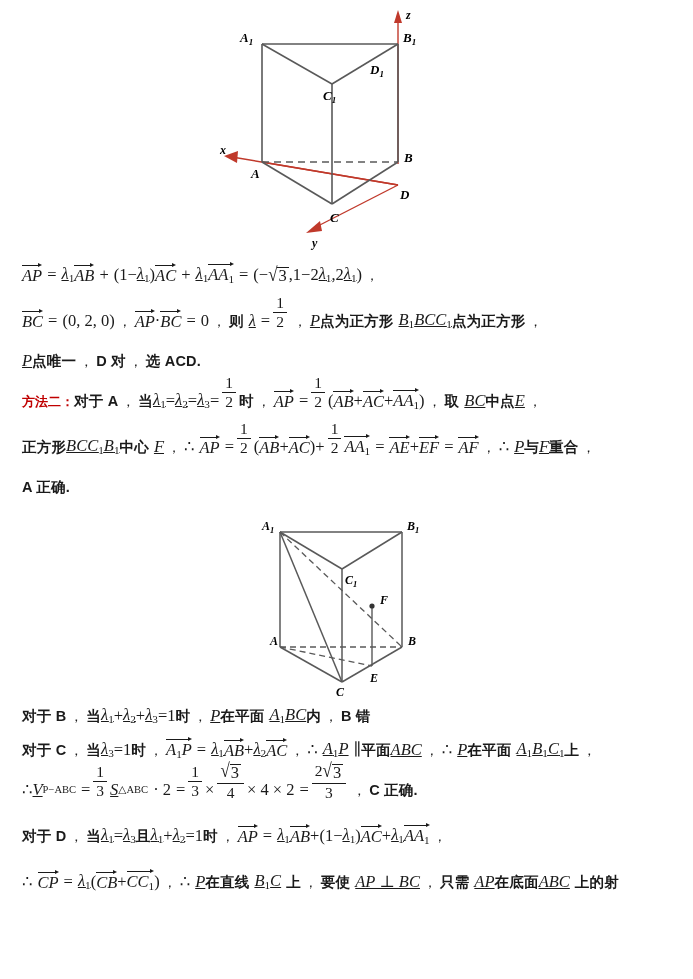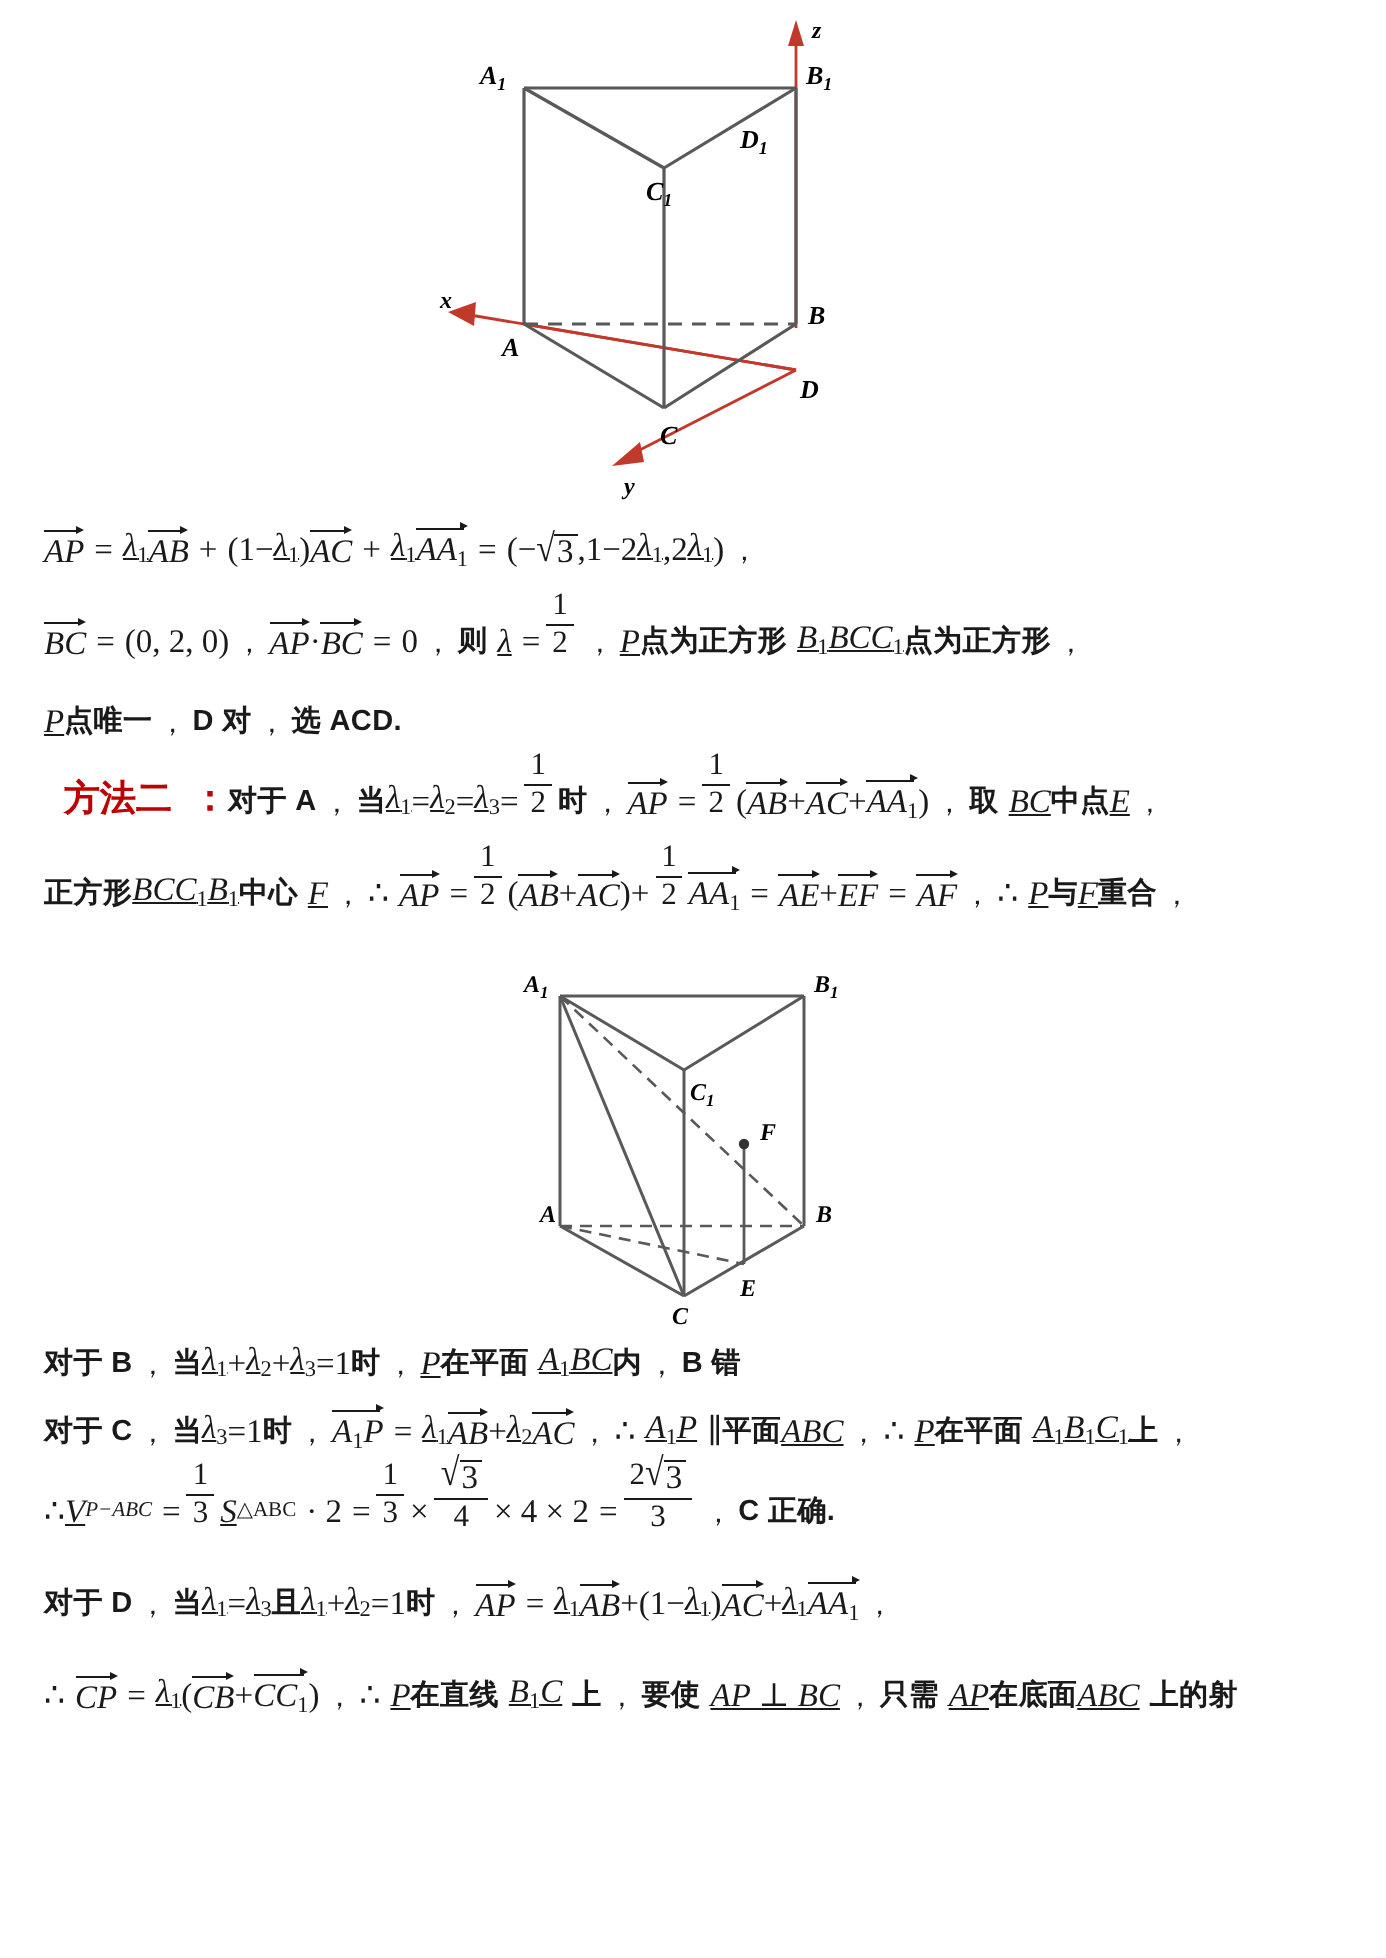--- a/index.html
+++ b/index.html
@@ -56,21 +56,20 @@
     text-decoration: underline;
   }
   .mn, .mo {
     font-family: "Liberation Serif", "DejaVu Serif", serif;
     font-style: normal;
     font-size: 16.5px;
   }
   .sub {
     font-size: 0.68em;
     vertical-align: -0.28em;
-    font-style: italic;
   }
   .sub-n {
     font-size: 0.68em;
     vertical-align: -0.28em;
     font-style: normal;
   }
   .comma {
     font-family: "Liberation Sans", "DejaVu Sans", sans-serif;
     font-size: 14px;
     padding: 0 3px;
@@ -143,24 +142,23 @@
   }
   .sqrt .radicand {
     border-top: 1.1px solid #1a1a1a;
     padding: 0 2px 0 1px;
     margin-top: 1.5px;
     font-size: 16.5px;
     font-style: normal;
   }
   .redbold {
     color: #c00000;
-    font-family: Liberation Mono, monospace;
+    font-family: Liberation Serif, serif;
     font-weight: bold;
-    font-size: 18px;
-    margin-left: 10px;
+    font-size: 13px;
   }
 
   svg text {
     font-family: "Liberation Serif", "DejaVu Serif", serif;
     font-style: italic;
     font-weight: bold;
   }
 </style>
 </head>
 <body>
@@ -374,20 +372,23 @@
     <span class="comma">，</span>
     <span class="mo">∴</span>
     <span class="sp"></span>
     <span class="mi">P</span>
     <span class="cn">与</span>
     <span class="mi">F</span>
     <span class="cn">重合</span>
     <span class="comma">，</span>
   </div>
 
+  <div class="line">
+    <span class="cn">A 正确.</span>
+  </div>
 
   <div class="figure-block" id="figure-two-block">
     <svg width="230" height="185" viewBox="0 0 230 185">
 
       <line x1="48" y1="18" x2="170" y2="18" stroke="#595959" stroke-width="1.5"></line>
       <line x1="48" y1="18" x2="110" y2="55" stroke="#595959" stroke-width="1.5"></line>
       <line x1="170" y1="18" x2="110" y2="55" stroke="#595959" stroke-width="1.5"></line>
 
       <line x1="48" y1="18" x2="48" y2="133" stroke="#595959" stroke-width="1.5"></line>
       <line x1="170" y1="18" x2="170" y2="133" stroke="#595959" stroke-width="1.5"></line>

